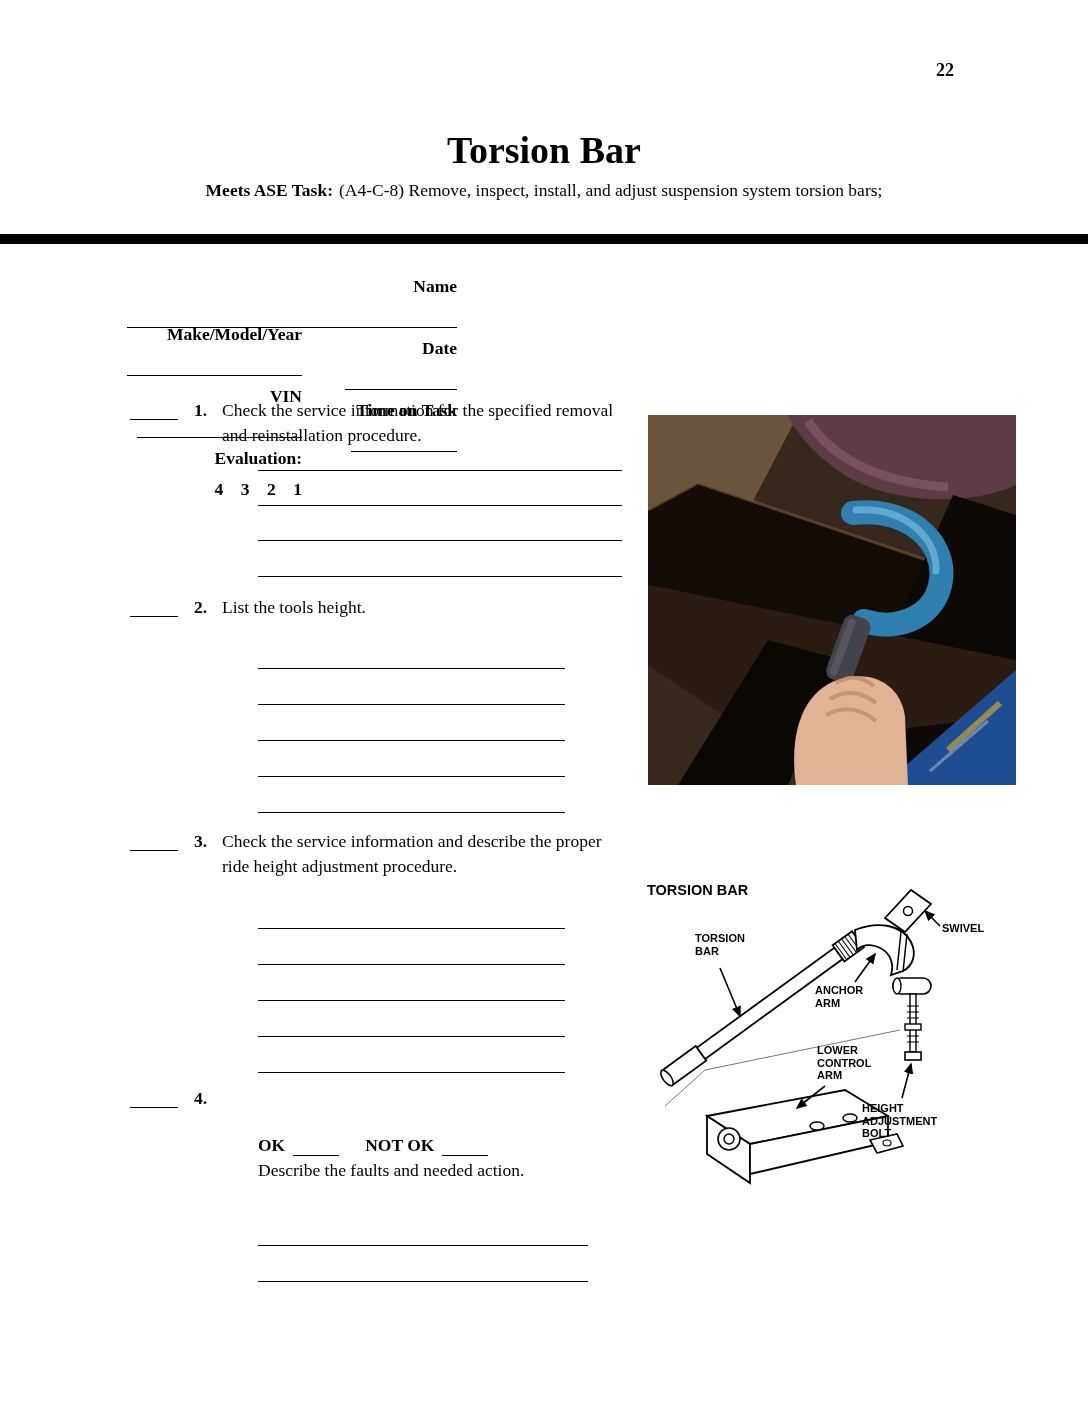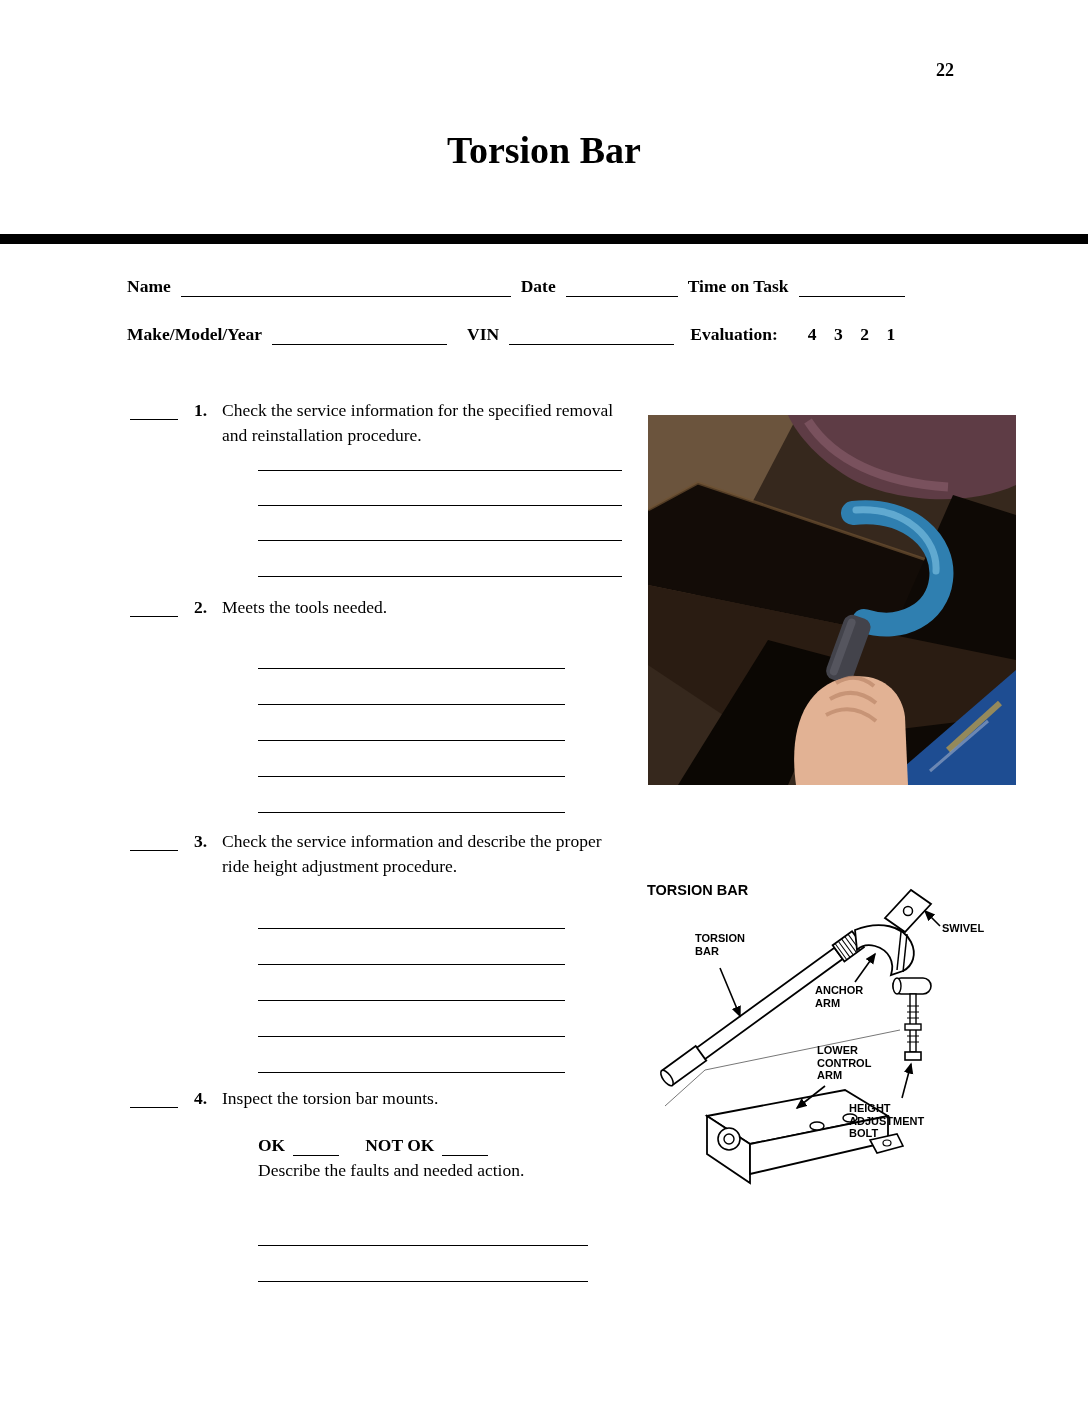--- a/index.html
+++ b/index.html
@@ -6,21 +6,21 @@
   .page{position:relative;width:1088px;height:1408px;background:#fff;
         font-family:"Liberation Serif",serif;color:#000;overflow:hidden;margin:0 auto;}
   .abs{position:absolute;}
   .bold{font-weight:bold;}
   .page-number{left:936px;top:60px;font-size:18px;font-weight:bold;text-align:center;}
   .title{left:0;top:128px;width:100%;text-align:center;font-size:38px;font-weight:bold;margin:0;}
   .ase-line1{left:0;top:180px;width:100%;text-align:center;font-size:17.5px;}
   .ase-line1 .lbl{margin-right:6px;}
   .ase-line2{left:0;top:204px;width:100%;text-align:center;font-size:17.5px;}
   .rule{left:0;top:234px;width:1088px;height:10px;background:#000;}
-  .form-row{left:127px;display:flex;gap:10px;font-size:17.5px;line-height:21px;}
+  .form-row{left:127px;display:flex;align-items:flex-end;gap:10px;font-size:17.5px;line-height:21px;flex-direction:column;}
   .blank{display:inline-block;height:20px;border-bottom:1.6px solid #000;}
   .pre{white-space:pre;}
   .task{left:130px;display:flex;font-size:17.5px;line-height:25px;}
   .pre-blank{width:48px;height:21px;border-bottom:1.6px solid #000;margin-right:16px;flex:none;}
   .task-num{font-weight:bold;width:28px;flex:none;}
   .task-text{width:400px;}
   .wline{position:absolute;height:0;border-bottom:1.6px solid #000;}
   .okrow{left:258px;top:1135px;display:flex;align-items:flex-start;font-size:17.5px;font-weight:bold;line-height:21px;}
   .okrow .blank{margin-left:8px;}
   .okrow .gap{width:26px;}
@@ -35,20 +35,23 @@
 </style>
 </head>
 <body>
 
 <div class="page">
 
   <div class="abs page-number">22</div>
 
   <h1 class="abs title">Torsion Bar</h1>
 
+  <div class="abs ase-line1">
+    <span class="bold lbl">Meets ASE Task:</span><span>(A4-C-8) Remove, inspect, install, and adjust suspension system torsion bars;</span>
+  </div>
 
   <div class="abs rule"></div>
 
   <div class="abs form-row" style="top:276px">
     <span class="bold">Name</span>
     <span class="blank" style="width:330px"></span>
     <span class="bold">Date</span>
     <span class="blank" style="width:112px"></span>
     <span class="bold">Time on Task</span>
     <span class="blank" style="width:106px"></span>
@@ -69,21 +72,21 @@
     <div class="task-text">Check the service information for the specified removal and reinstallation procedure.</div>
   </div>
   <div class="wline" style="top:470px;left:258px;width:364px"></div>
   <div class="wline" style="top:505px;left:258px;width:364px"></div>
   <div class="wline" style="top:540px;left:258px;width:364px"></div>
   <div class="wline" style="top:576px;left:258px;width:364px"></div>
 
   <div class="abs task" style="top:595px">
     <span class="pre-blank"></span>
     <span class="task-num">2.</span>
-    <div class="task-text">Meets the tools needed.</div>
+    <div class="task-text">List the tools height.</div>
   </div>
   <div class="wline" style="top:668px;left:258px;width:307px"></div>
   <div class="wline" style="top:704px;left:258px;width:307px"></div>
   <div class="wline" style="top:740px;left:258px;width:307px"></div>
   <div class="wline" style="top:776px;left:258px;width:307px"></div>
   <div class="wline" style="top:812px;left:258px;width:307px"></div>
 
   <div class="abs task" style="top:829px">
     <span class="pre-blank"></span>
     <span class="task-num">3.</span>
@@ -91,21 +94,20 @@
   </div>
   <div class="wline" style="top:928px;left:258px;width:307px"></div>
   <div class="wline" style="top:964px;left:258px;width:307px"></div>
   <div class="wline" style="top:1000px;left:258px;width:307px"></div>
   <div class="wline" style="top:1036px;left:258px;width:307px"></div>
   <div class="wline" style="top:1072px;left:258px;width:307px"></div>
 
   <div class="abs task" style="top:1086px">
     <span class="pre-blank"></span>
     <span class="task-num">4.</span>
-    <div class="task-text">Inspect the torsion bar mounts.</div>
   </div>
 
   <div class="abs okrow">
     <span>OK</span>
     <span class="blank" style="width:46px"></span>
     <span class="gap"></span>
     <span>NOT OK</span>
     <span class="blank" style="width:46px"></span>
   </div>
 
@@ -200,18 +202,18 @@
     </svg>
     <div class="dheading">TORSION BAR</div>
     <div class="dlabel" style="left:50px;top:54px">TORSION
 BAR</div>
     <div class="dlabel" style="left:297px;top:44px">SWIVEL</div>
     <div class="dlabel" style="left:170px;top:106px">ANCHOR
 ARM</div>
     <div class="dlabel" style="left:172px;top:166px">LOWER
 CONTROL
 ARM</div>
-    <div class="dlabel" style="left:204px;top:224px">HEIGHT
+    <div class="dlabel" style="left:217px;top:224px">HEIGHT
 ADJUSTMENT
 BOLT</div>
   </div>
 
 </div>
 
 </body></html>

